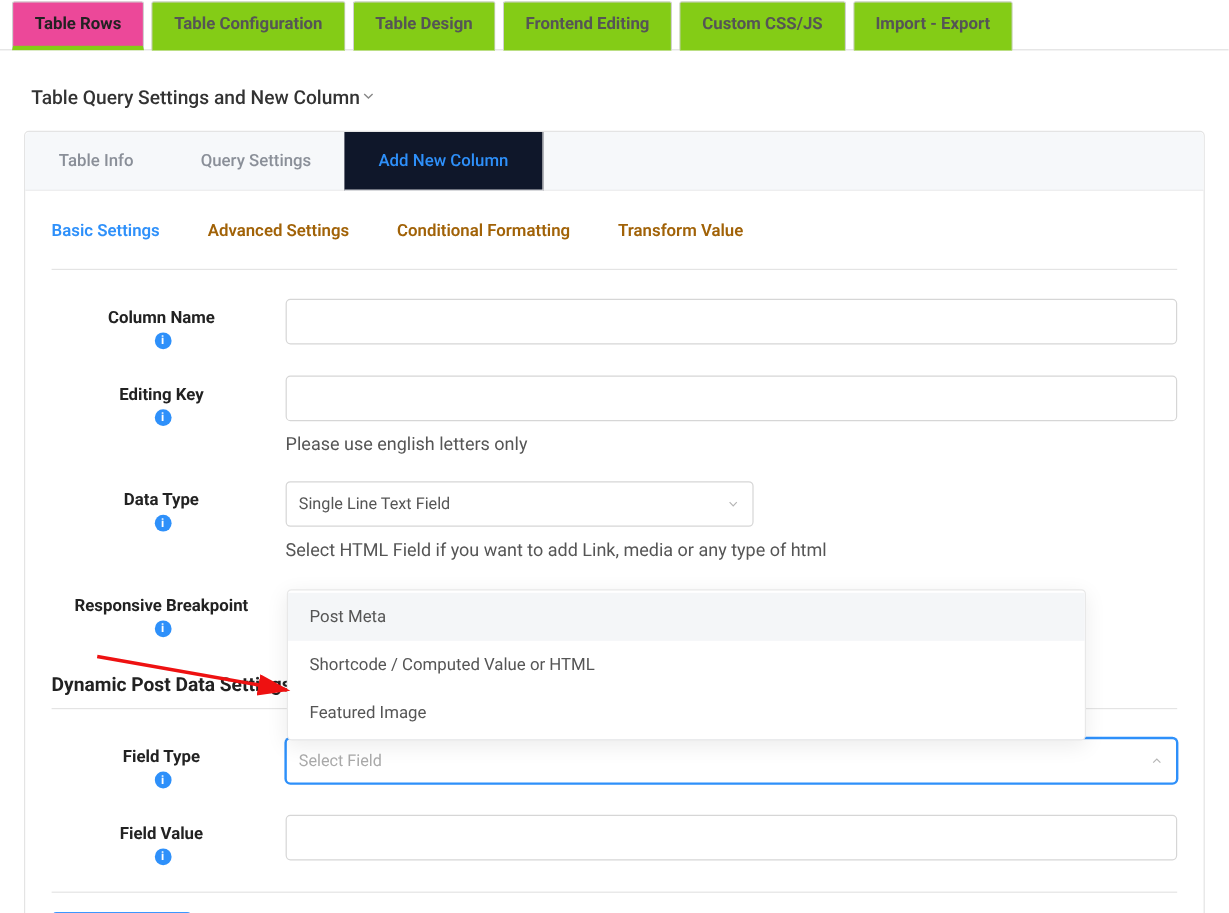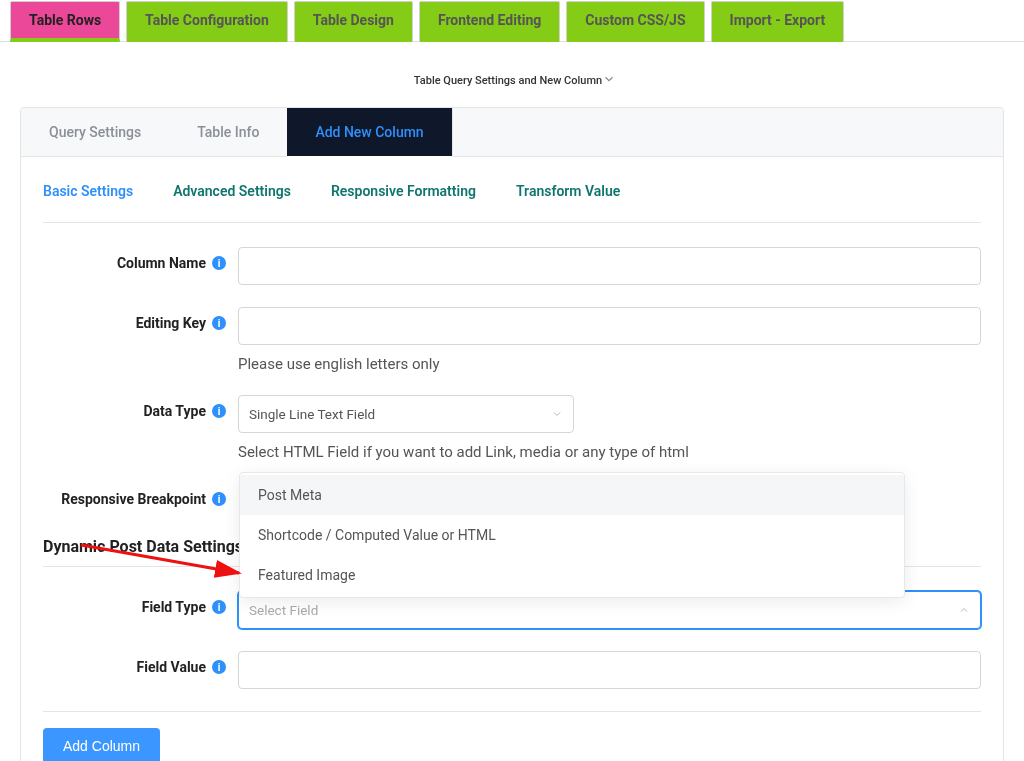--- a/index.html
+++ b/index.html
@@ -38,22 +38,22 @@
     border-bottom: 4px solid #84cc16;
   }
 
   
   .panel-wrap {
     padding: 30px 20px 20px 20px;
   }
   .panel-title-row {
     display: flex;
     align-items: center;
-    justify-content: center;
-    font-size: 11px;
+    justify-content: flex-start;
+    font-size: 16px;
     font-weight: 500;
     color: #333;
     margin: 0 0 18px 6px;
   }
   .chevron-down {
     width: 14px; height: 14px;
   }
 
   
   .inner-card {
@@ -91,21 +91,21 @@
   
   .sub-tabs {
     display: flex;
     gap: 40px;
     border-bottom: 1px solid #e4e4e4;
     padding-bottom: 23px;
     margin-bottom: 24px;
   }
   .sub-tab {
     font-weight: 600;
-    color: #0f766e;
+    color: #a16207;
     cursor: pointer;
   }
   .sub-tab.active { color: #2e90fa; }
 
   
   .form-row {
     display: flex;
     align-items: flex-start;
     margin-bottom: 22px;
   }
@@ -113,20 +113,21 @@
     width: 195px;
     text-align: right;
     padding-right: 12px;
     padding-top: 8px;
     font-weight: 700;
     color: #222;
     display: flex;
     align-items: center;
     justify-content: flex-end;
     gap: 4px;
+    flex-direction: column;
   }
   .info-icon {
     display: inline-flex;
     align-items: center;
     justify-content: center;
     width: 14px; height: 14px;
     border-radius: 50%;
     background: #2e90fa;
     color: #fff;
     font-size: 10px;
@@ -163,21 +164,21 @@
     background: #fff;
     cursor: pointer;
   }
   .select-box.focused {
     border: 1px solid #2e90fa;
     box-shadow: 0 0 0 1px #2e90fa;
   }
   .select-box .placeholder { color: #aaa; }
   .select-caret { width: 12px; height: 12px; color: #b5b5b5; }
 
-  .select-box.narrow { width: 336px; }
+  .select-box.narrow { width: 390px; }
 
   .section-heading {
     font-size: 16px;
     font-weight: 700;
     color: #222;
     margin-top: 6px;
     padding-bottom: 10px;
     border-bottom: 1px solid #e4e4e4;
     margin-bottom: 24px;
   }
@@ -198,21 +199,21 @@
     font-size: 14px;
     font-weight: 500;
     cursor: pointer;
   }
 
   
   .dropdown-popup {
     position: absolute;
     left: 218px;    
     right: 98px;
-    top: 315px;
+    top: 332px;
     background: #fff;
     border: 1px solid #e8e8e8;
     border-radius: 4px;
     box-shadow: 0 4px 18px rgba(0,0,0,0.08);
     z-index: 20;
     padding: 2px 0;
   }
   .dropdown-item {
     padding: 12px 18px;
     color: #555;
@@ -248,31 +249,31 @@
     <span>Table Query Settings and New Column</span>
     <span>
       <svg class="chevron-down" viewBox="0 0 24 24" fill="none" stroke="#888" stroke-width="2">
           <polyline points="6 9 12 15 18 9"></polyline>
         </svg>
     </span>
   </div>
 
   <div class="inner-card">
     <div class="inner-tabs">
+      <div class="inner-tab">Table Info</div>
       <div class="inner-tab">Query Settings</div>
-      <div class="inner-tab">Table Info</div>
       <div class="inner-tab active">Add New Column</div>
     </div>
 
     <div class="inner-content">
 
       <div class="sub-tabs">
         <div class="sub-tab active">Basic Settings</div>
         <div class="sub-tab">Advanced Settings</div>
-        <div class="sub-tab">Responsive Formatting</div>
+        <div class="sub-tab">Conditional Formatting</div>
         <div class="sub-tab">Transform Value</div>
       </div>
 
       <div class="form-row">
         <div class="form-label">
           <span>Column Name</span>
           <span class="info-icon">i</span>
         </div>
         <div class="form-field">
           <input class="text-input" type="text" style="">

